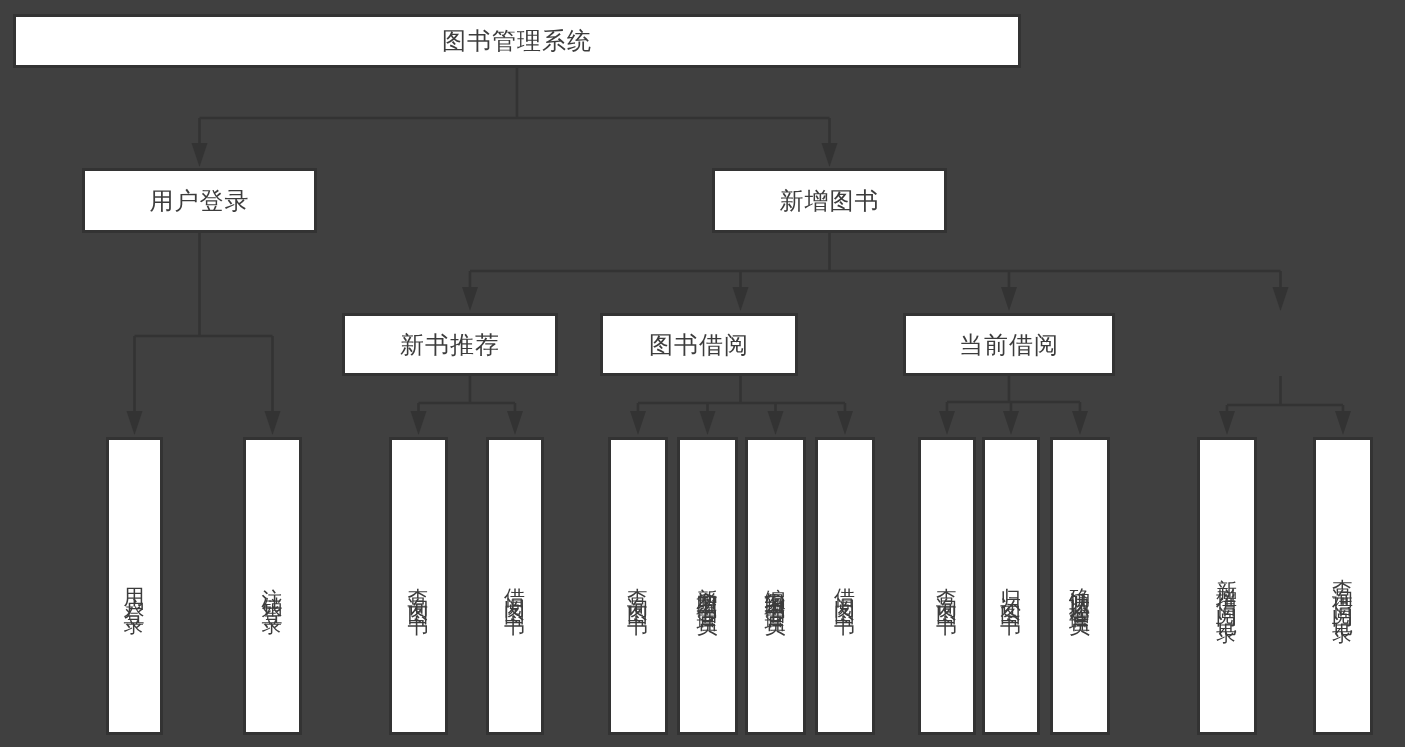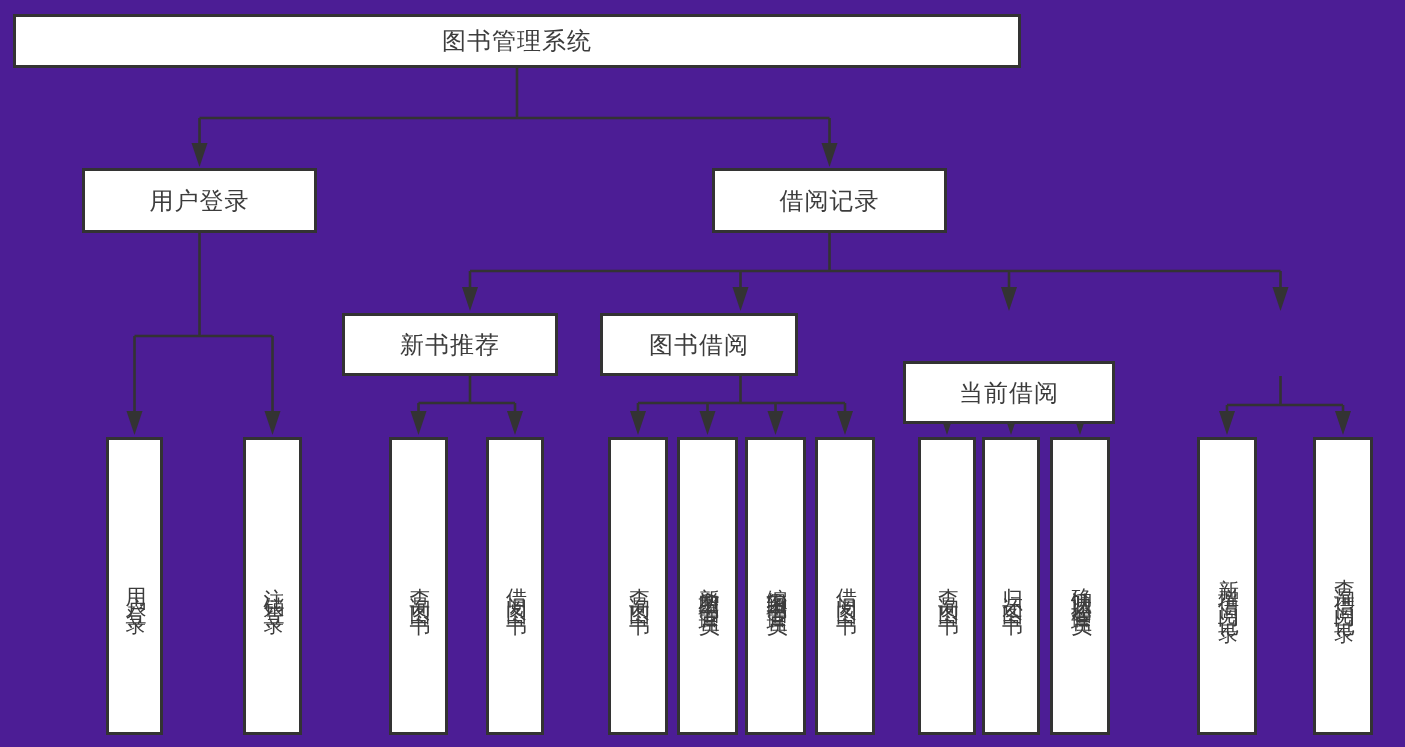--- a/index.html
+++ b/index.html
@@ -1,21 +1,21 @@
 <!DOCTYPE html>
 <html><head>
 <meta charset="utf-8">
 <style>
   html, body { margin: 0; padding: 0; background: #ffffff; }
   #canvas {
     position: relative;
     width: 1405px;
     height: 747px;
-    background: #4c1d95;
-    font-family: Liberation Mono, monospace;
+    background: #404040;
+    font-family: Liberation Sans, sans-serif;
     overflow: hidden;
   }
   #wires { position: absolute; left: 0; top: 0; z-index: 1; }
   .node {
     position: absolute;
     box-sizing: border-box;
     border: 3px solid #333333;
     background: #ffffff;
     color: #3c3c3c;
     display: flex;
@@ -34,21 +34,21 @@
     padding-top: 6px;
   }
   .v.tight { letter-spacing: 4px; }
 
   
   .n-root           { left: 13px;   top: 14px;  width: 1008px; height: 54px; }
   .n-user-login     { left: 82px;   top: 168px; width: 235px;  height: 65px; }
   .n-book-mgmt      { left: 712px;  top: 168px; width: 235px;  height: 65px; }
   .n-new-books      { left: 342px;  top: 313px; width: 216px;  height: 63px; }
   .n-book-borrow    { left: 600px;  top: 313px; width: 198px;  height: 63px; }
-  .n-current-borrow { left: 903px;  top: 313px; width: 212px;  height: 63px; margin-top: 48px; }
+  .n-current-borrow { left: 903px;  top: 313px; width: 212px;  height: 63px; }
   .n-borrow-records { left: 1173px; top: 313px; width: 215px;  height: 63px; }
   .n-leaf { top: 437px; height: 298px; }
   .n-leaf-user-login { left: 106px;  width: 57px; }
   .n-leaf-logout     { left: 243px;  width: 59px; }
   .n-leaf-nb-query   { left: 389px;  width: 59px; }
   .n-leaf-nb-borrow  { left: 486px;  width: 58px; }
   .n-leaf-bb-query   { left: 608px;  width: 60px; }
   .n-leaf-bb-add     { left: 677px;  width: 61px; }
   .n-leaf-bb-edit    { left: 745px;  width: 61px; }
   .n-leaf-bb-borrow  { left: 815px;  width: 60px; }
@@ -114,21 +114,21 @@
       <polygon points="1003,411 1019,411 1011,435"></polygon>
       <polygon points="1072,411 1088,411 1080,435"></polygon>
       <polygon points="1219,411 1235,411 1227,435"></polygon>
       <polygon points="1335,411 1351,411 1343,435"></polygon>
     </g>
   </svg>
 
   <div class="node h n-root">图书管理系统</div>
 
   <div class="node h n-user-login">用户登录</div>
-  <div class="node h n-book-mgmt">借阅记录</div>
+  <div class="node h n-book-mgmt">新增图书</div>
 
   <div class="node h n-new-books">新书推荐</div>
   <div class="node h n-book-borrow">图书借阅</div>
   <div class="node h n-current-borrow">当前借阅</div>
 
   <div class="node v n-leaf n-leaf-user-login">用户登录</div>
   <div class="node v n-leaf n-leaf-logout">注销登录</div>
 
   <div class="node v n-leaf n-leaf-nb-query">查询图书</div>
   <div class="node v n-leaf n-leaf-nb-borrow">借阅图书</div>

